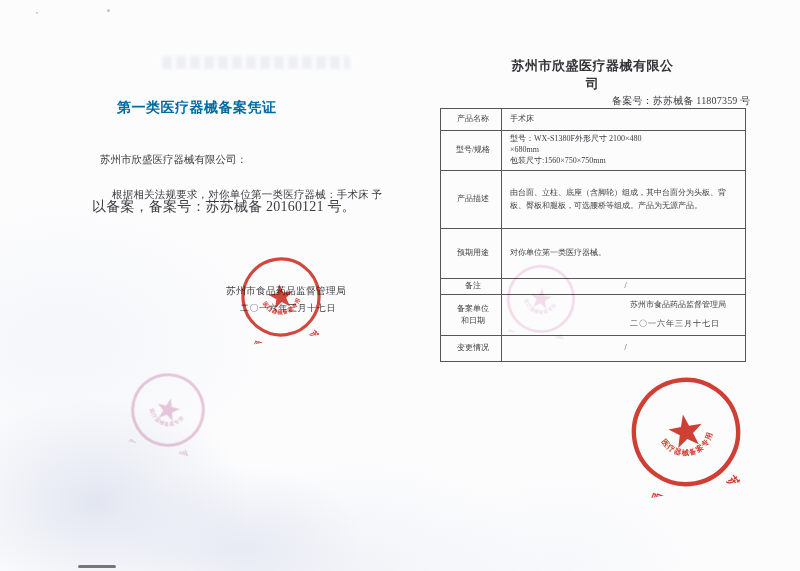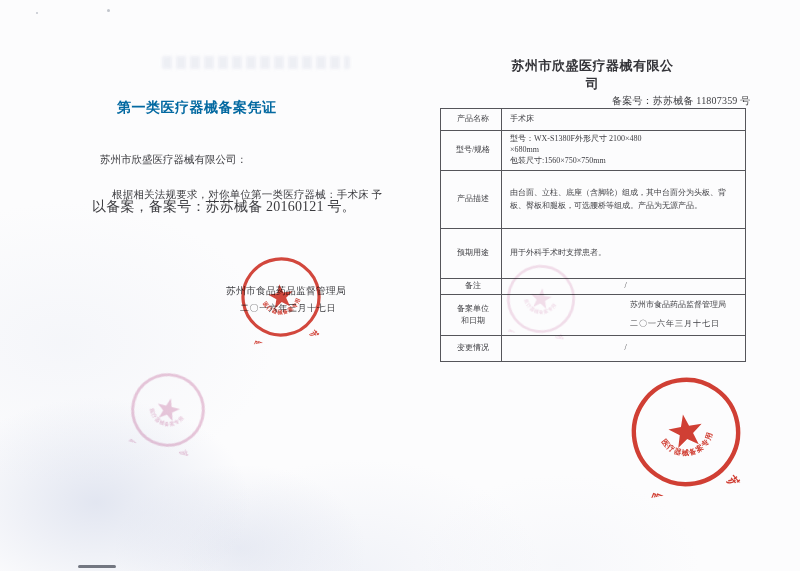--- a/index.html
+++ b/index.html
@@ -129,21 +129,21 @@
         <div>×680mm</div>
         <div>包装尺寸:1560×750×750mm</div>
       </td>
     </tr>
     <tr class="r7">
       <td class="lbl">产品描述</td>
       <td class="desc">由台面、立柱、底座（含脚轮）组成，其中台面分为头板、背板、臀板和腿板，可选腰桥等组成。产品为无源产品。</td>
     </tr>
     <tr class="r8">
       <td class="lbl">预期用途</td>
-      <td>用于外科手术时支撑患者。</td>
+      <td>对你单位第一类医疗器械。</td>
     </tr>
     <tr class="r9">
       <td class="lbl">备注</td>
       <td class="slash">/</td>
     </tr>
     <tr class="r10">
       <td class="lbl">备案单位
 和日期</td>
       <td>
         <div class="unit-line">苏州市食品药品监督管理局</div>

